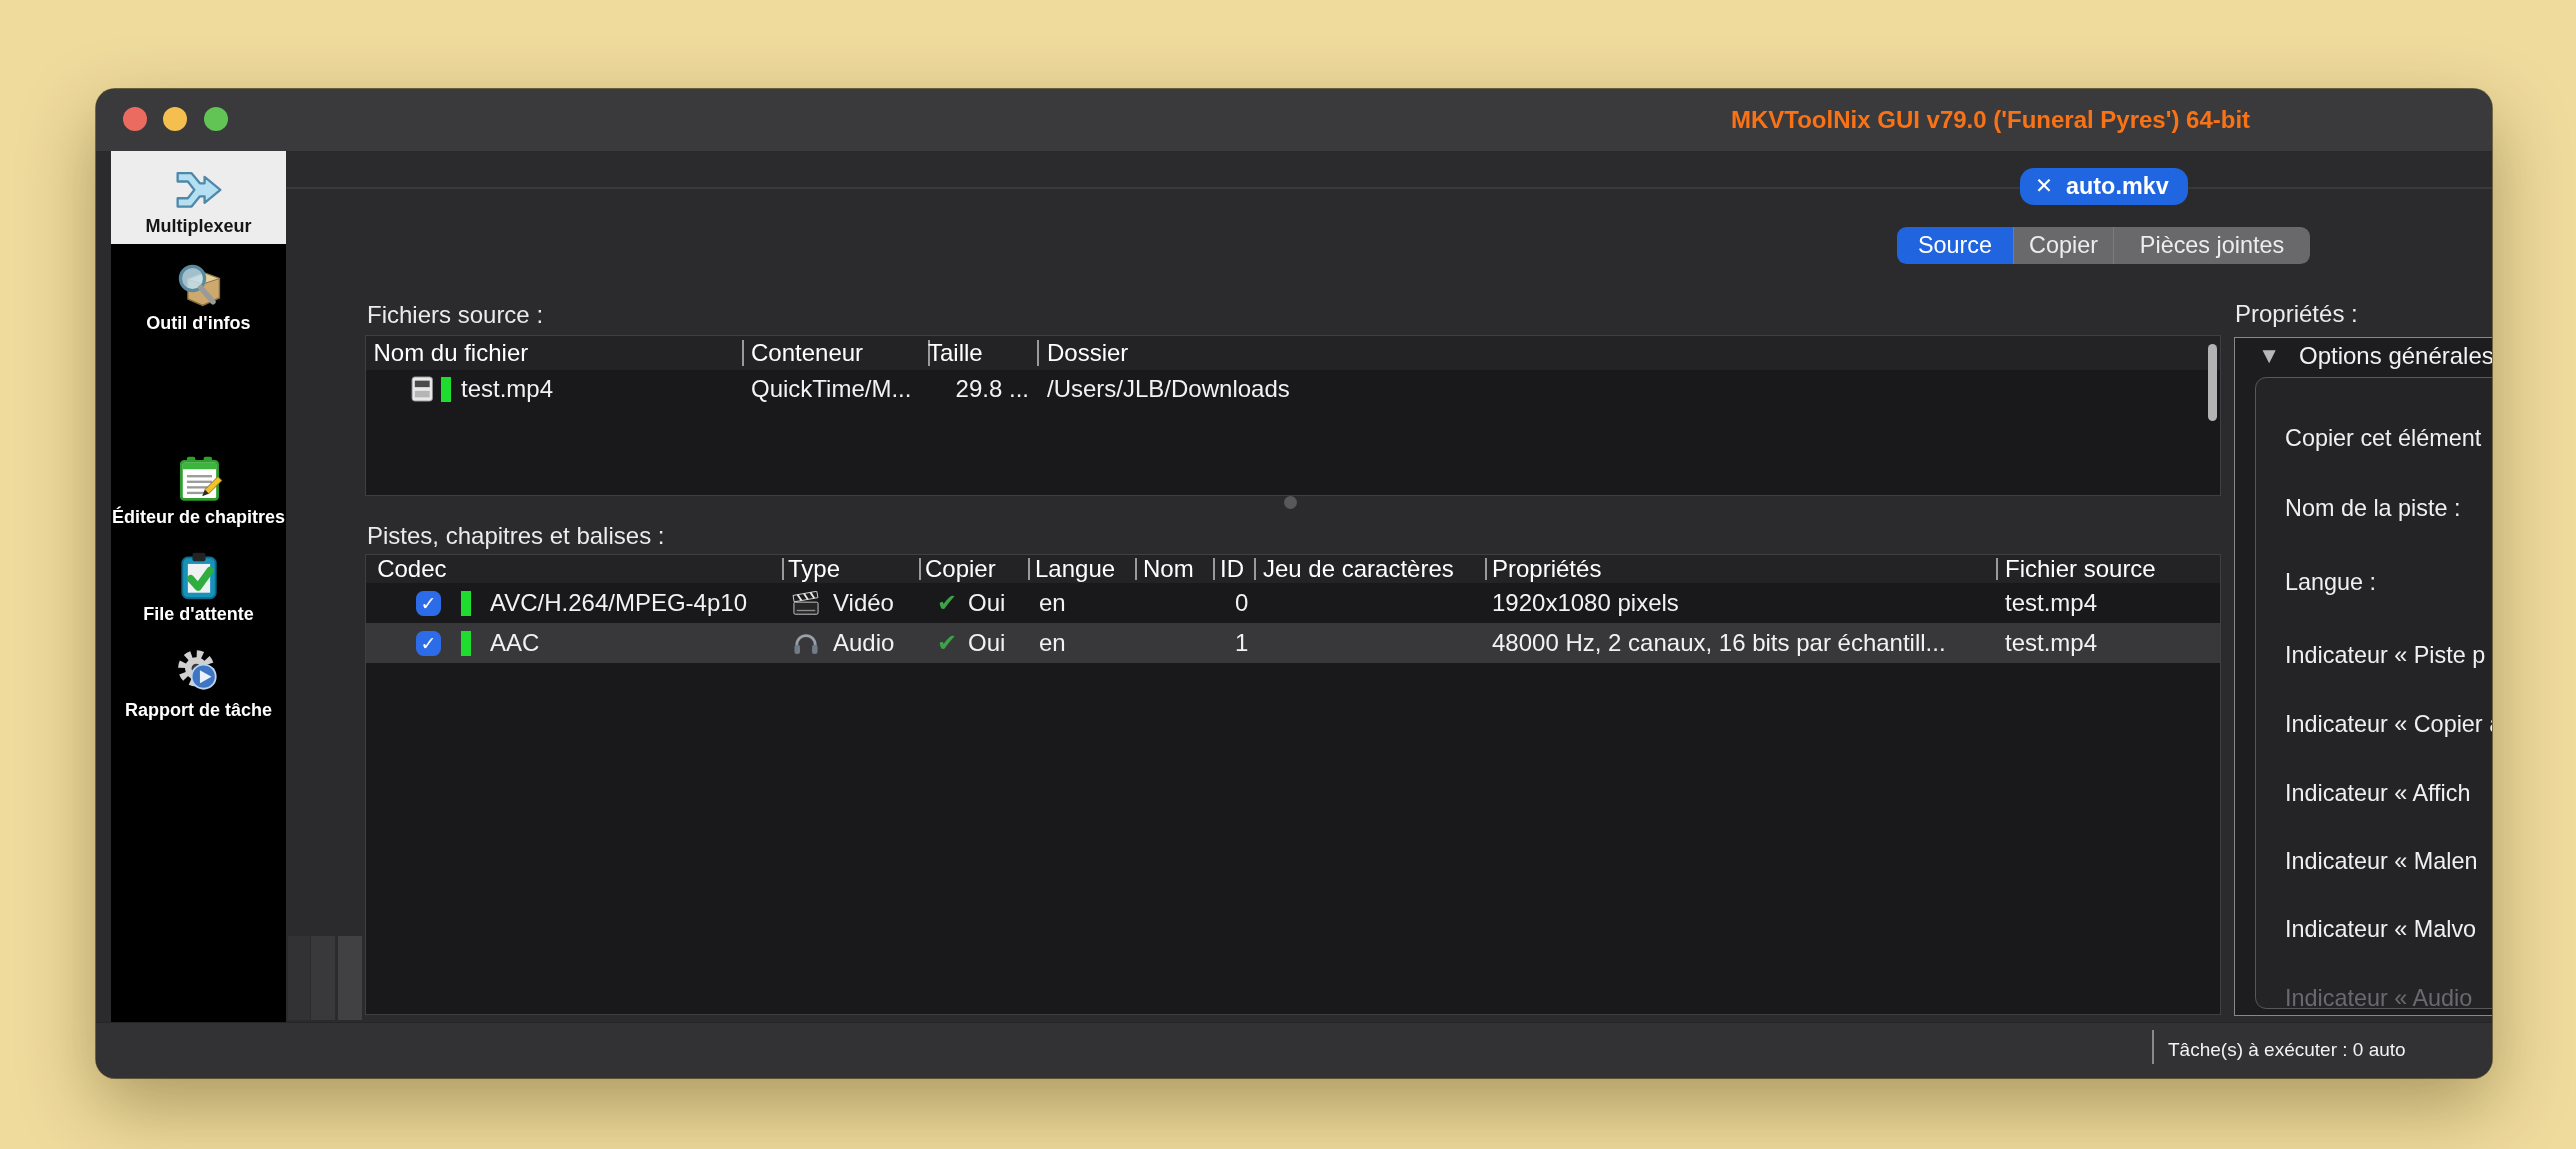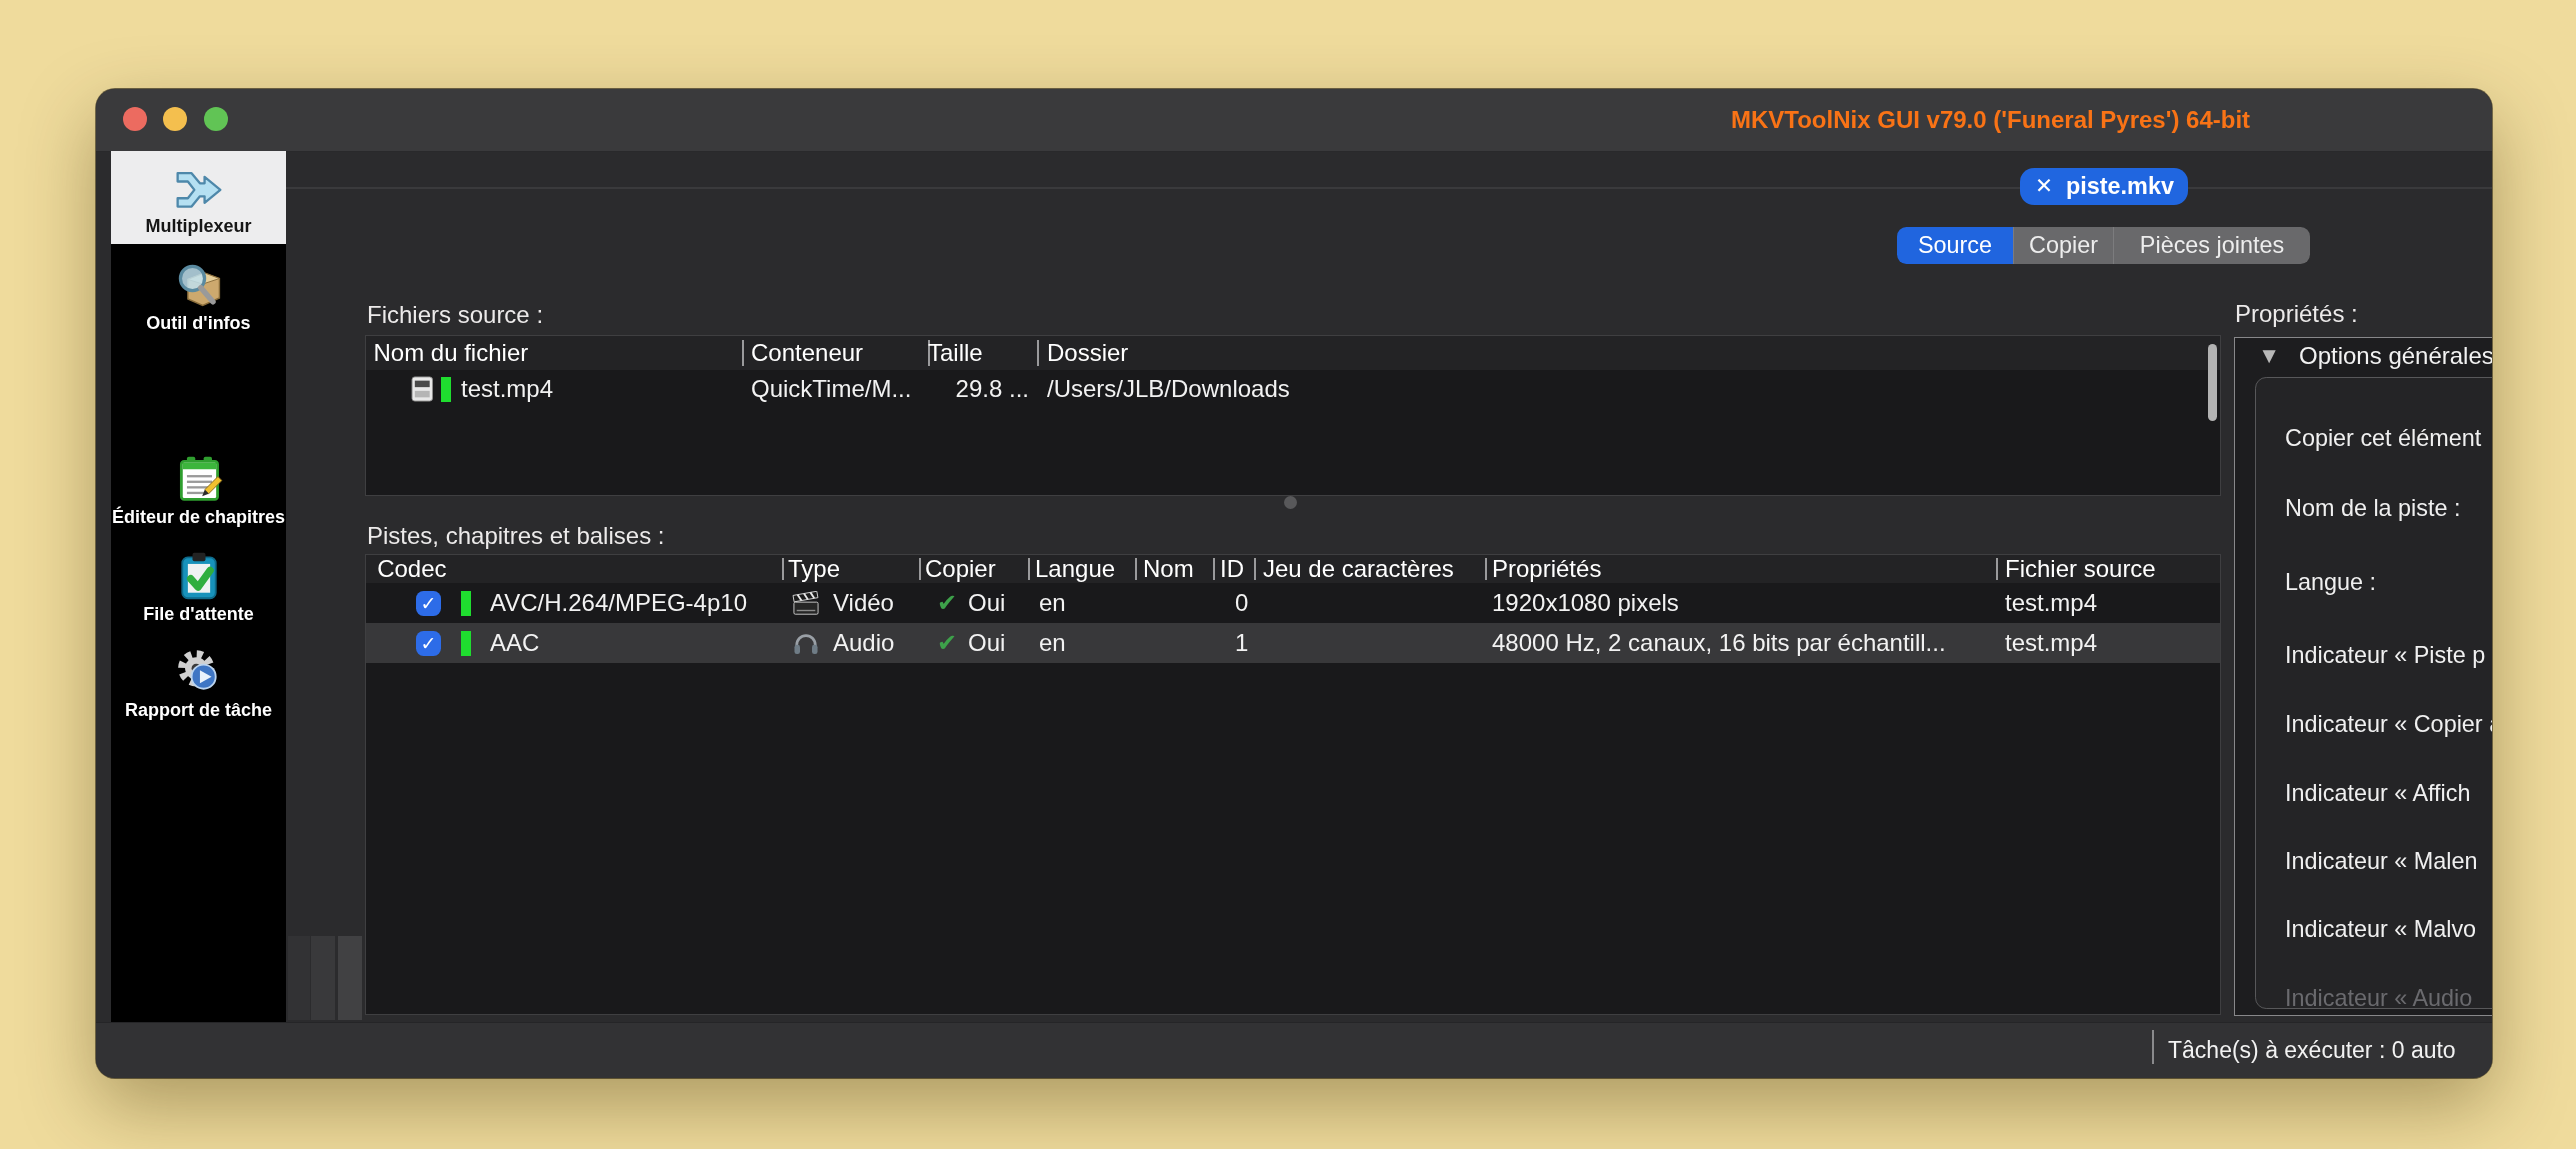--- a/index.html
+++ b/index.html
@@ -51,21 +51,21 @@
   .collapse{position:absolute;left:2162px;top:254px;font-size:22.5px;color:#b8b8b8;cursor:pointer;}
   .sectionlbl{position:absolute;left:2203px;top:253px;font-size:24px;color:#f2f2f2;white-space:nowrap;cursor:pointer;}
   .groupbox{position:absolute;left:2159px;top:288px;width:268px;height:632px;background:#242426;border:1.9px solid #58585a;border-radius:11.2px;box-sizing:border-box;}
   .field{position:absolute;left:2189px;font-size:23.4px;color:#f0f0f0;white-space:nowrap;}
   .field.disabled{color:#6a6a6e;}
   
   .clipbtn{position:absolute;height:84px;top:847px;}
   
   .statusbar{position:absolute;left:0;top:933px;width:100%;height:56px;background:#323234;border-top:0.9px solid #252527;}
   .statussep{position:absolute;left:2056px;top:941px;width:1.9px;height:34px;background:#8a8a8c;}
-  .statustext{position:absolute;left:2072px;top:933px;height:56px;line-height:56px;font-size:23px;color:#f2f2f2;white-space:nowrap;}
+  .statustext{position:absolute;left:2072px;top:933px;height:56px;line-height:56px;font-size:19px;color:#f2f2f2;white-space:nowrap;}
 </style>
 </head>
 <body>
 
 <div class="desktop">
   <div class="window">
 
     <div class="titlebar">
       <div class="tl red"></div>
       <div class="tl yellow"></div>
@@ -135,21 +135,21 @@
               <polygon points="29,26 41.5,33 29,40" fill="#eaf2fb"></polygon>
             </svg>
         </div>
         <div class="side-label">Rapport de tâche</div>
       </div>
     </div>
 
     <div class="tabline"></div>
     <div class="filetab">
       <span class="x">✕</span>
-      <span class="lbl">piste.mkv</span>
+      <span class="lbl">auto.mkv</span>
     </div>
 
     <div class="segwrap">
       <div class="seg active" style="width:116px">Source</div>
       <div class="seg" style="width:99px">Copier</div>
       <div class="seg" style="width:196px">Pièces jointes</div>
     </div>
 
     <div class="heading" style="left:271px;top:212px">Fichiers source :</div>
     <div class="table" style="left:269px;top:246px;width:1856px;height:161px">

